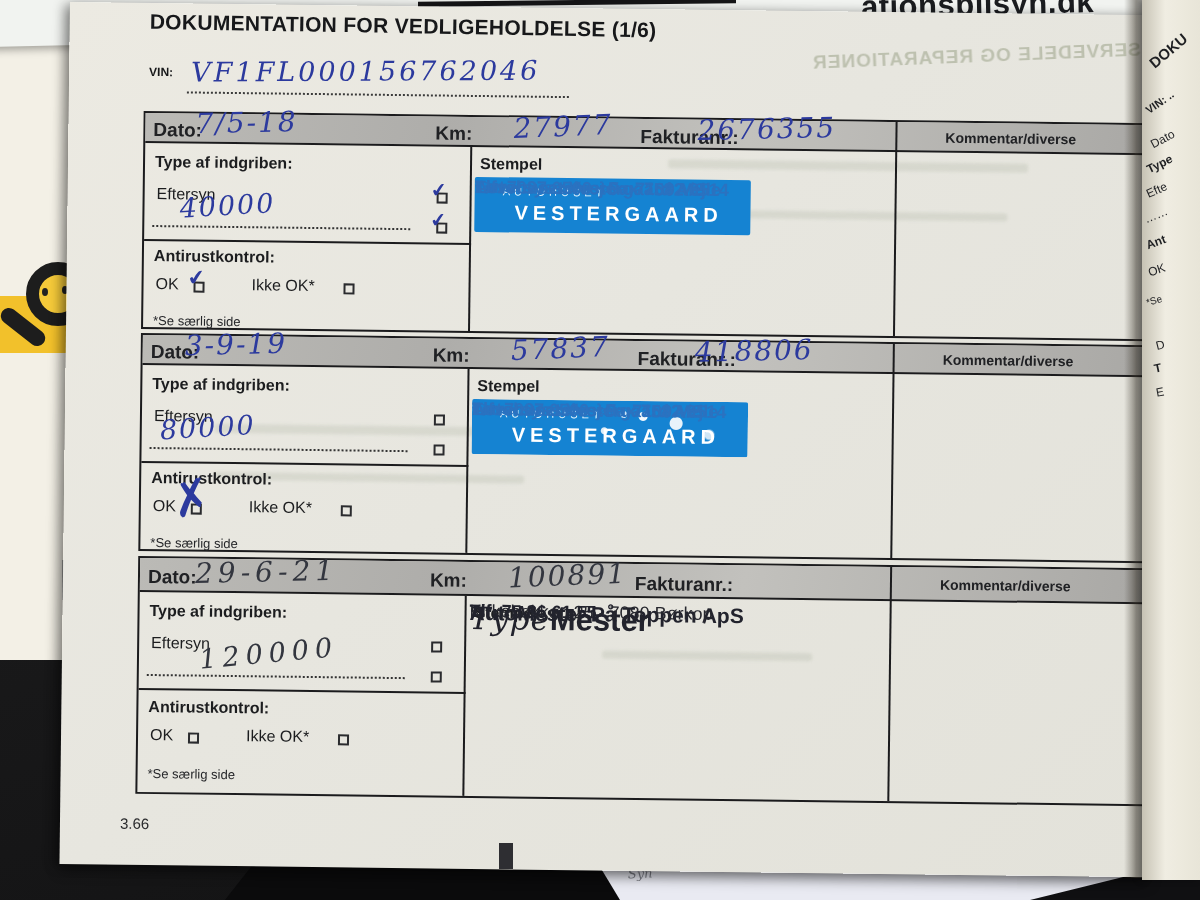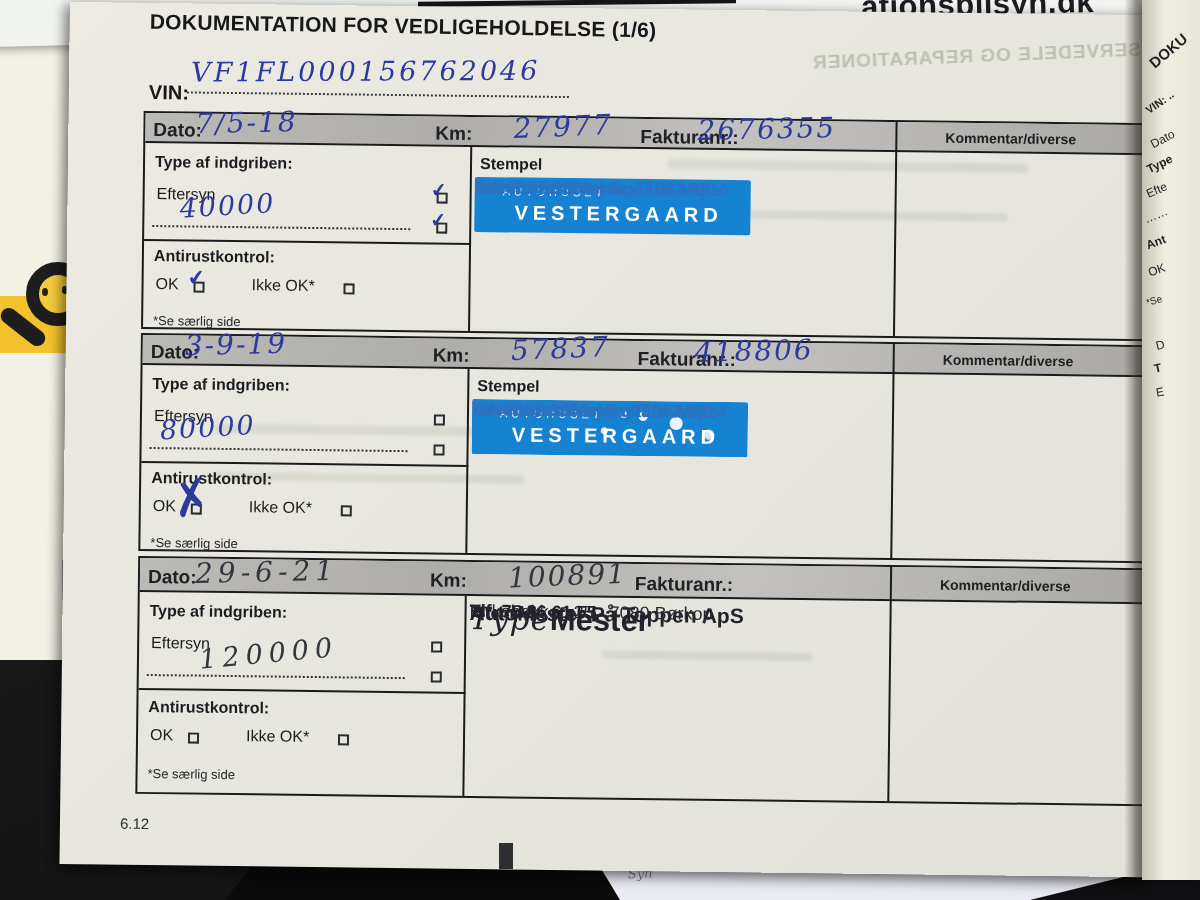--- a/index.html
+++ b/index.html
@@ -20,21 +20,21 @@
   .grey-tab{left:62px;top:560px;width:50px;height:40px;background:#a3a3a1;}
   .sheet-bottom{left:400px;top:858px;width:810px;height:46px;background:#e9eaf2;transform:rotate(-.7deg);}
   .syn-text{left:228px;top:6px;font-size:13px;color:#5d6068;font-style:italic;opacity:.75;transform:rotate(-2deg);font-family:"DejaVu Serif",serif;}
   .wedge-center{left:225px;top:860px;width:395px;height:40px;background:#0b0b0c;clip-path:polygon(0 100%,7% 12%,95% 18%,100% 100%);}
   .wedge-right{left:1030px;top:858px;width:170px;height:42px;background:#101012;clip-path:polygon(100% 0,100% 100%,0 100%);}
   .notch-tab{left:499px;top:843px;width:14px;height:26px;background:#2e2e32;z-index:6;}
 
   
   .page{left:70px;top:2px;width:1088px;height:862px;background:linear-gradient(135deg,#eceae2 0%,#e7e6df 45%,#e3e2da 100%);transform:rotate(.7deg);transform-origin:0 0;box-shadow:-6px 2px 12px rgba(0,0,0,.3),0 6px 14px rgba(0,0,0,.4);z-index:4;}
   .page-title{left:80px;top:8px;font-size:21px;font-weight:bold;color:#17181a;letter-spacing:.3px;transform:rotate(.25deg);}
-  .vin-label{left:80px;top:62px;font-size:20px;font-weight:bold;color:#17181a;margin-top:16px;}
+  .vin-label{left:80px;top:62px;font-size:12px;font-weight:bold;color:#17181a;}
   .vin-dots{left:118px;top:88px;width:382px;border-bottom:2px dotted #3a3a3a;}
   .ghost-mirror{left:640px;top:34px;width:460px;font-size:19px;font-weight:bold;letter-spacing:1px;color:rgba(148,156,128,.5);transform:scaleX(-1) rotate(3deg);filter:blur(.6px);white-space:nowrap;}
   .ghostbar{background:rgba(150,160,138,.20);filter:blur(1.5px);border-radius:3px;}
   .page-number{left:60px;top:812px;font-size:15px;color:#2a2b2d;}
 
   
   .hand{font-family:"DejaVu Serif",serif;font-style:italic;color:#2c3a9e;white-space:nowrap;letter-spacing:2px;}
   .dark-ink .hand{color:#33363f;}
   .vin-hand{left:122px;top:50px;font-size:27px;transform:rotate(-1deg);letter-spacing:3px;}
 
@@ -252,21 +252,21 @@
       <div class="stamp" style="top:38px;">
         <div class="am-logo">
           <span class="am-auto" style="position:static;">Type</span><span class="am-mester" style="position:static;">Mester</span>
         </div>
         <div class="am-l1">AutoMester På Toppen ApS</div>
         <div class="am-l2">Kirkebakken 25 - 7080 Børkop</div>
         <div class="am-l3">Tlf. 75 86 61 55</div>
       </div>
     </section>
 
-    <div class="page-number">6.12</div>
+    <div class="page-number">3.66</div>
   </div>
 
   <div class="notch-tab"></div>
 
   <div class="crease"></div>
   <div class="next-page">
     <span class="np" style="left:4px;top:42px;font-size:15px;font-weight:bold;transform:rotate(-40deg);">DOKU</span>
     <span class="np" style="left:2px;top:96px;font-size:11px;font-weight:bold;transform:rotate(-35deg);">VIN: ..</span>
     <span class="np" style="left:8px;top:132px;font-size:12px;transform:rotate(-28deg);">Dato</span>
     <span class="np" style="left:4px;top:157px;font-size:12px;font-weight:bold;transform:rotate(-26deg);">Type</span>

